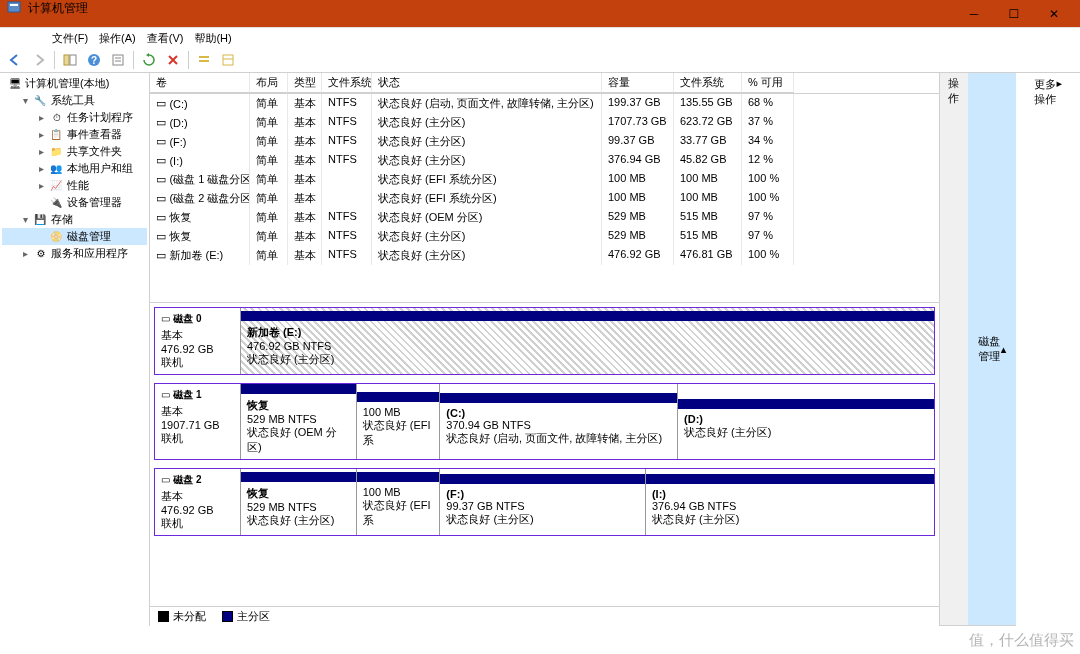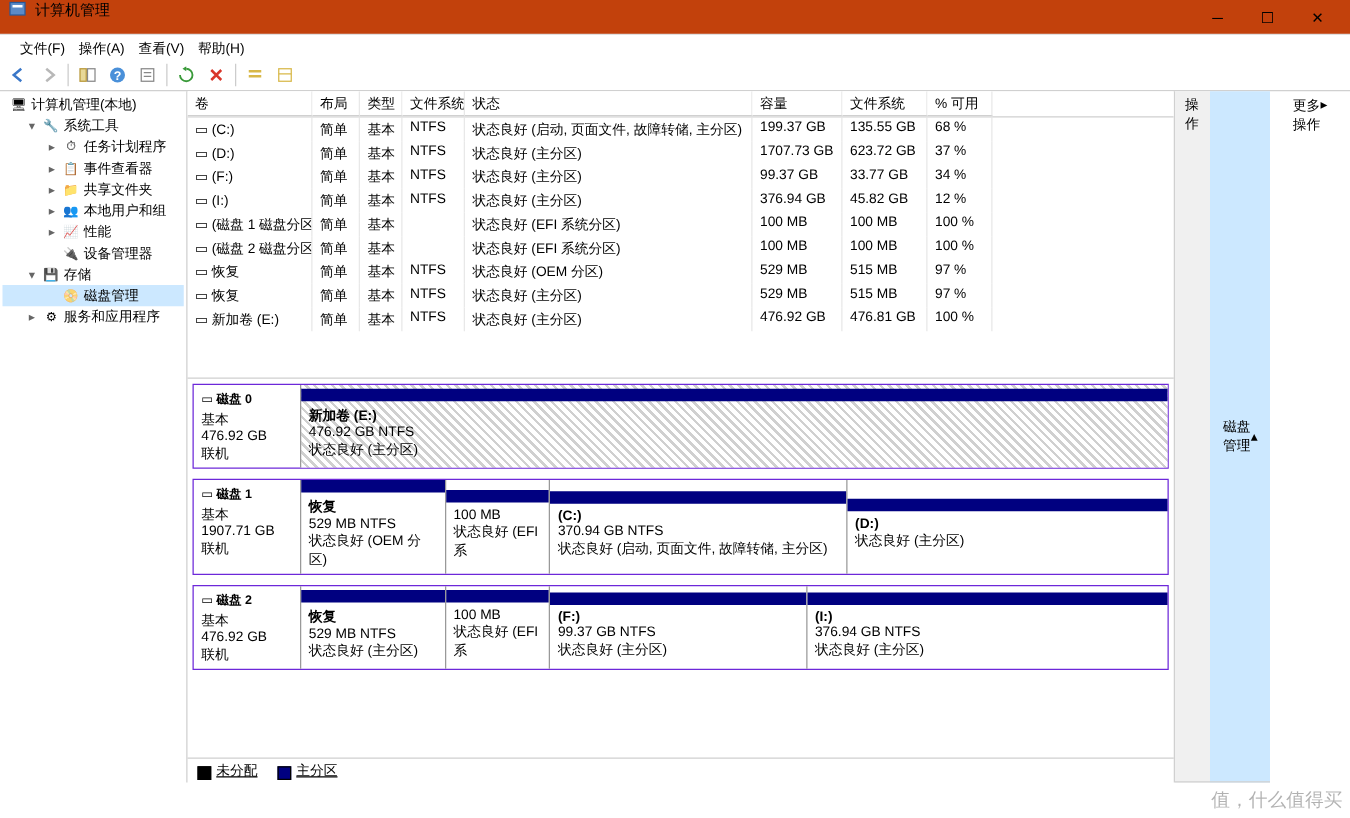--- a/index.html
+++ b/index.html
@@ -2,21 +2,21 @@
 <html><head>
 <meta charset="utf-8">
 <style>
 * { box-sizing: border-box; margin: 0; padding: 0; }
 body { font-family: "Microsoft YaHei", "Segoe UI", sans-serif; font-size: 11px; background: #fff; overflow: hidden; width: 1080px; height: 654px; position: relative; }
 .titlebar { height: 28px; display: flex; align-items: flex-start; padding: 0 6px; background: #c2410c; border-bottom: 1px solid #e0e0e0; }
 .titlebar .icon { width: 16px; height: 16px; margin-right: 6px; }
 .titlebar .title { flex: 1; font-size: 12px; }
 .win-controls { display: flex; }
 .win-controls div { width: 40px; height: 28px; display: flex; align-items: center; justify-content: center; font-size: 12px; }
-.menubar { height: 20px; display: flex; align-items: center; padding: 0 16px; gap: 11px; font-size: 11px; }
+.menubar { height: 20px; display: flex; align-items: center; padding: 0 16px; gap: 11px; font-size: 11px; margin-left: 36px; }
 .menubar span { cursor: default; }
 .toolbar { height: 25px; display: flex; align-items: center; padding: 0 4px; gap: 2px; border-bottom: 1px solid #d0d0d0; }
 .tb-btn { width: 22px; height: 22px; display: flex; align-items: center; justify-content: center; border: 1px solid transparent; }
 .tb-sep { width: 1px; height: 18px; background: #ccc; margin: 0 2px; }
 .main { display: flex; height: calc(654px - 28px - 20px - 25px - 28px); }
 .tree-panel { width: 150px; border-right: 1px solid #d0d0d0; overflow: auto; padding: 2px; }
 .center-panel { flex: 1; display: flex; flex-direction: column; border-right: 1px solid #d0d0d0; }
 .actions-panel { width: 140px; display: flex; flex-direction: row; }
 .tree-item { display: flex; align-items: center; padding: 1px 2px; gap: 3px; white-space: nowrap; cursor: default; }
 .tree-item.selected { background: #cce8ff; }
@@ -42,21 +42,21 @@
 .disk-block { display: flex; margin-bottom: 8px; border: 1px solid #6d28d9; }
 .disk-info { width: 85px; padding: 4px 6px; font-size: 11px; }
 .disk-info .di-icon { margin-bottom: 2px; font-size: 10px; }
 .disk-parts { flex: 1; display: flex; flex-direction: column; }
 .parts-row { flex: 1; display: flex; }
 .part { border-left: 1px solid #999; padding: 4px 6px; font-size: 11px; display: flex; flex-direction: column; justify-content: center; }
 .part-top { height: 10px; background: #000080; margin: -4px -6px 4px -6px; }
 .part-name { font-weight: bold; }
 .hatched { background-image: repeating-linear-gradient(45deg, #fff, #fff 3px, #d0d0d0 3px, #d0d0d0 5px); }
 .legend { height: 20px; display: flex; align-items: center; gap: 16px; padding: 2px 8px; border-top: 1px solid #d0d0d0; font-size: 11px; }
-.legend-item { display: flex; align-items: flex-end; gap: 4px; text-decoration: underline; }
+.legend-item { display: flex; align-items: center; gap: 4px; }
 .sw { width: 11px; height: 11px; border: 1px solid #000; }
 .sw.black { background: #000; }
 .sw.blue { background: #000080; }
 .actions-panel .hdr { background: #f0f0f0; padding: 3px 8px; border-bottom: 1px solid #d0d0d0; font-weight: normal; }
 .actions-panel .sel { background: #cce8ff; padding: 3px 10px; display: flex; justify-content: space-between; align-items: center; border-bottom: 1px solid #d0d0d0; }
 .actions-panel .act { padding: 4px 18px; cursor: default; display: flex; justify-content: space-between; }
 .footer-mark { position: absolute; bottom: 4px; right: 6px; opacity: 0.3; font-size: 15px; }
 svg { display: block; }
 </style>
 </head>

